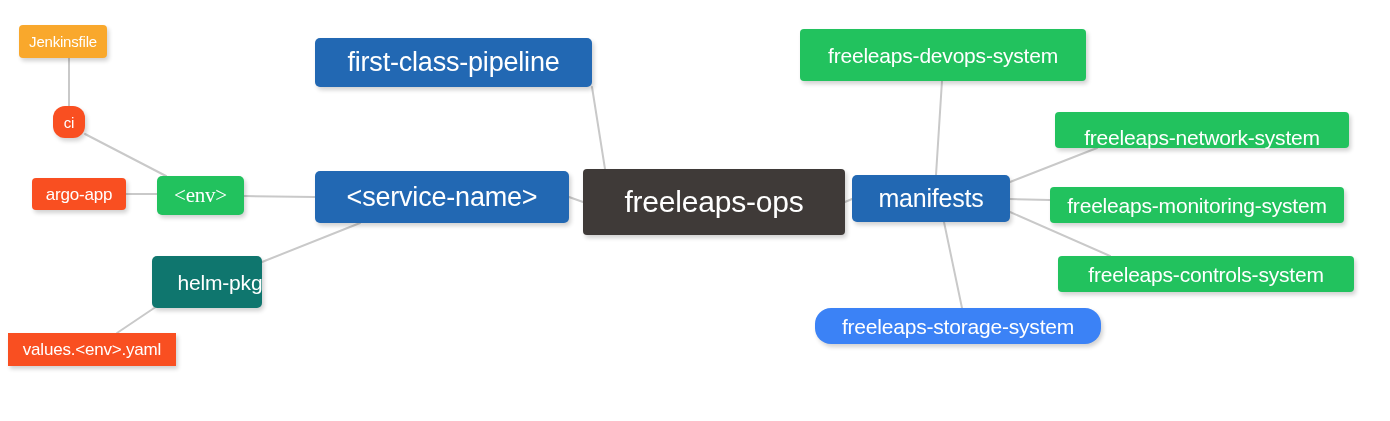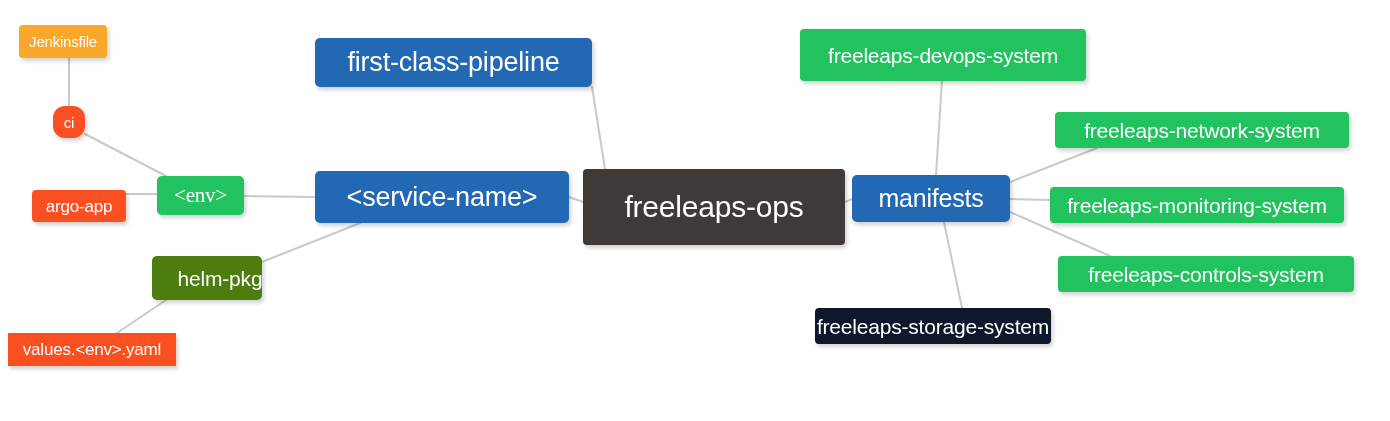--- a/index.html
+++ b/index.html
@@ -55,59 +55,59 @@
       <line x1="157" y1="194" x2="126" y2="194" stroke="#c9c9c9" stroke-width="2" stroke-linecap="round"></line>
       <line x1="69" y1="106" x2="69" y2="58" stroke="#c9c9c9" stroke-width="2" stroke-linecap="round"></line>
       <line x1="172" y1="296" x2="117" y2="333" stroke="#c9c9c9" stroke-width="2" stroke-linecap="round"></line>
       <line x1="936" y1="175" x2="943" y2="65" stroke="#c9c9c9" stroke-width="2" stroke-linecap="round"></line>
       <line x1="1010" y1="182" x2="1097" y2="148" stroke="#c9c9c9" stroke-width="2" stroke-linecap="round"></line>
       <line x1="1010" y1="199" x2="1050" y2="200" stroke="#c9c9c9" stroke-width="2" stroke-linecap="round"></line>
       <line x1="1010" y1="212" x2="1110" y2="256" stroke="#c9c9c9" stroke-width="2" stroke-linecap="round"></line>
       <line x1="944" y1="222" x2="962" y2="308" stroke="#c9c9c9" stroke-width="2" stroke-linecap="round"></line>
     </svg>
   <div id="node-layer">
-      <div class="node" style="left: 583px; top: 169px; width: 262px; height: 76px; background: rgb(63, 58, 56); font-size: 30px; border-radius: 4px;">
+      <div class="node" style="left: 583px; top: 169px; width: 262px; height: 66px; background: rgb(63, 58, 56); font-size: 30px; border-radius: 4px;">
         <span>freeleaps-ops</span>
       </div>
       <div class="node" style="left: 315px; top: 171px; width: 254px; height: 52px; background: rgb(34, 104, 179); font-size: 27px; border-radius: 5px;">
         <span>&lt;service-name&gt;</span>
       </div>
       <div class="node" style="left: 852px; top: 175px; width: 158px; height: 47px; background: rgb(34, 104, 179); font-size: 25px; border-radius: 5px;">
         <span>manifests</span>
       </div>
       <div class="node" style="left: 315px; top: 38px; width: 277px; height: 49px; background: rgb(34, 104, 179); font-size: 27px; border-radius: 5px;">
         <span>first-class-pipeline</span>
       </div>
       <div class="node" style="left: 157px; top: 176px; width: 87px; height: 39px; background: rgb(34, 194, 94); font-size: 21px; border-radius: 5px; font-family: Liberation Serif, serif;">
         <span>&lt;env&gt;</span>
       </div>
-      <div class="node" style="left: 152px; top: 256px; width: 110px; height: 44px; background: #4d7c0f; font-size: 21px; border-radius: 5px; padding-left: 36px;">
+      <div class="node" style="left: 152px; top: 256px; width: 110px; height: 52px; background: #0f766e; font-size: 21px; border-radius: 5px; padding-left: 36px;">
         <span>helm-pkg</span>
       </div>
       <div class="node" style="left: 53px; top: 106px; width: 32px; height: 32px; background: rgb(249, 79, 33); font-size: 15px; border-radius: 12px;">
         <span>ci</span>
       </div>
-      <div class="node" style="left: 32px; top: 178px; width: 94px; height: 32px; background: rgb(249, 79, 33); font-size: 17px; border-radius: 4px; margin-top: 12px;">
+      <div class="node" style="left: 32px; top: 178px; width: 94px; height: 32px; background: rgb(249, 79, 33); font-size: 17px; border-radius: 4px;">
         <span>argo-app</span>
       </div>
       <div class="node" style="left: 8px; top: 333px; width: 168px; height: 33px; background: rgb(249, 79, 33); font-size: 17px; border-radius: 0;">
         <span>values.&lt;env&gt;.yaml</span>
       </div>
       <div class="node" style="left: 19px; top: 25px; width: 88px; height: 33px; background: rgb(249, 168, 44); font-size: 15px; border-radius: 4px;">
         <span>Jenkinsfile</span>
       </div>
       <div class="node" style="left: 800px; top: 29px; width: 286px; height: 52px; background: rgb(34, 194, 94); font-size: 21px; border-radius: 4px;">
         <span>freeleaps-devops-system</span>
       </div>
-      <div class="node" style="left: 1055px; top: 112px; width: 294px; height: 36px; background: rgb(34, 194, 94); font-size: 21px; border-radius: 4px;">
+      <div class="node" style="left: 1055px; top: 112px; width: 294px; height: 36px; background: rgb(34, 194, 94); font-size: 21px; border-radius: 4px; align-items: flex-end;">
         <span>freeleaps-network-system</span>
       </div>
       <div class="node" style="left: 1050px; top: 187px; width: 294px; height: 36px; background: rgb(34, 194, 94); font-size: 21px; border-radius: 4px;">
         <span>freeleaps-monitoring-system</span>
       </div>
       <div class="node" style="left: 1058px; top: 256px; width: 296px; height: 36px; background: rgb(34, 194, 94); font-size: 21px; border-radius: 4px;">
         <span>freeleaps-controls-system</span>
       </div>
-      <div class="node" style="left: 815px; top: 308px; width: 236px; height: 36px; background: #0f172a; font-size: 21px; border-radius: 4px;">
+      <div class="node" style="left: 815px; top: 308px; width: 286px; height: 36px; background: #3b82f6; font-size: 21px; border-radius: 16px;">
         <span>freeleaps-storage-system</span>
       </div>
     </div>
 </div>
 
 </body></html>

